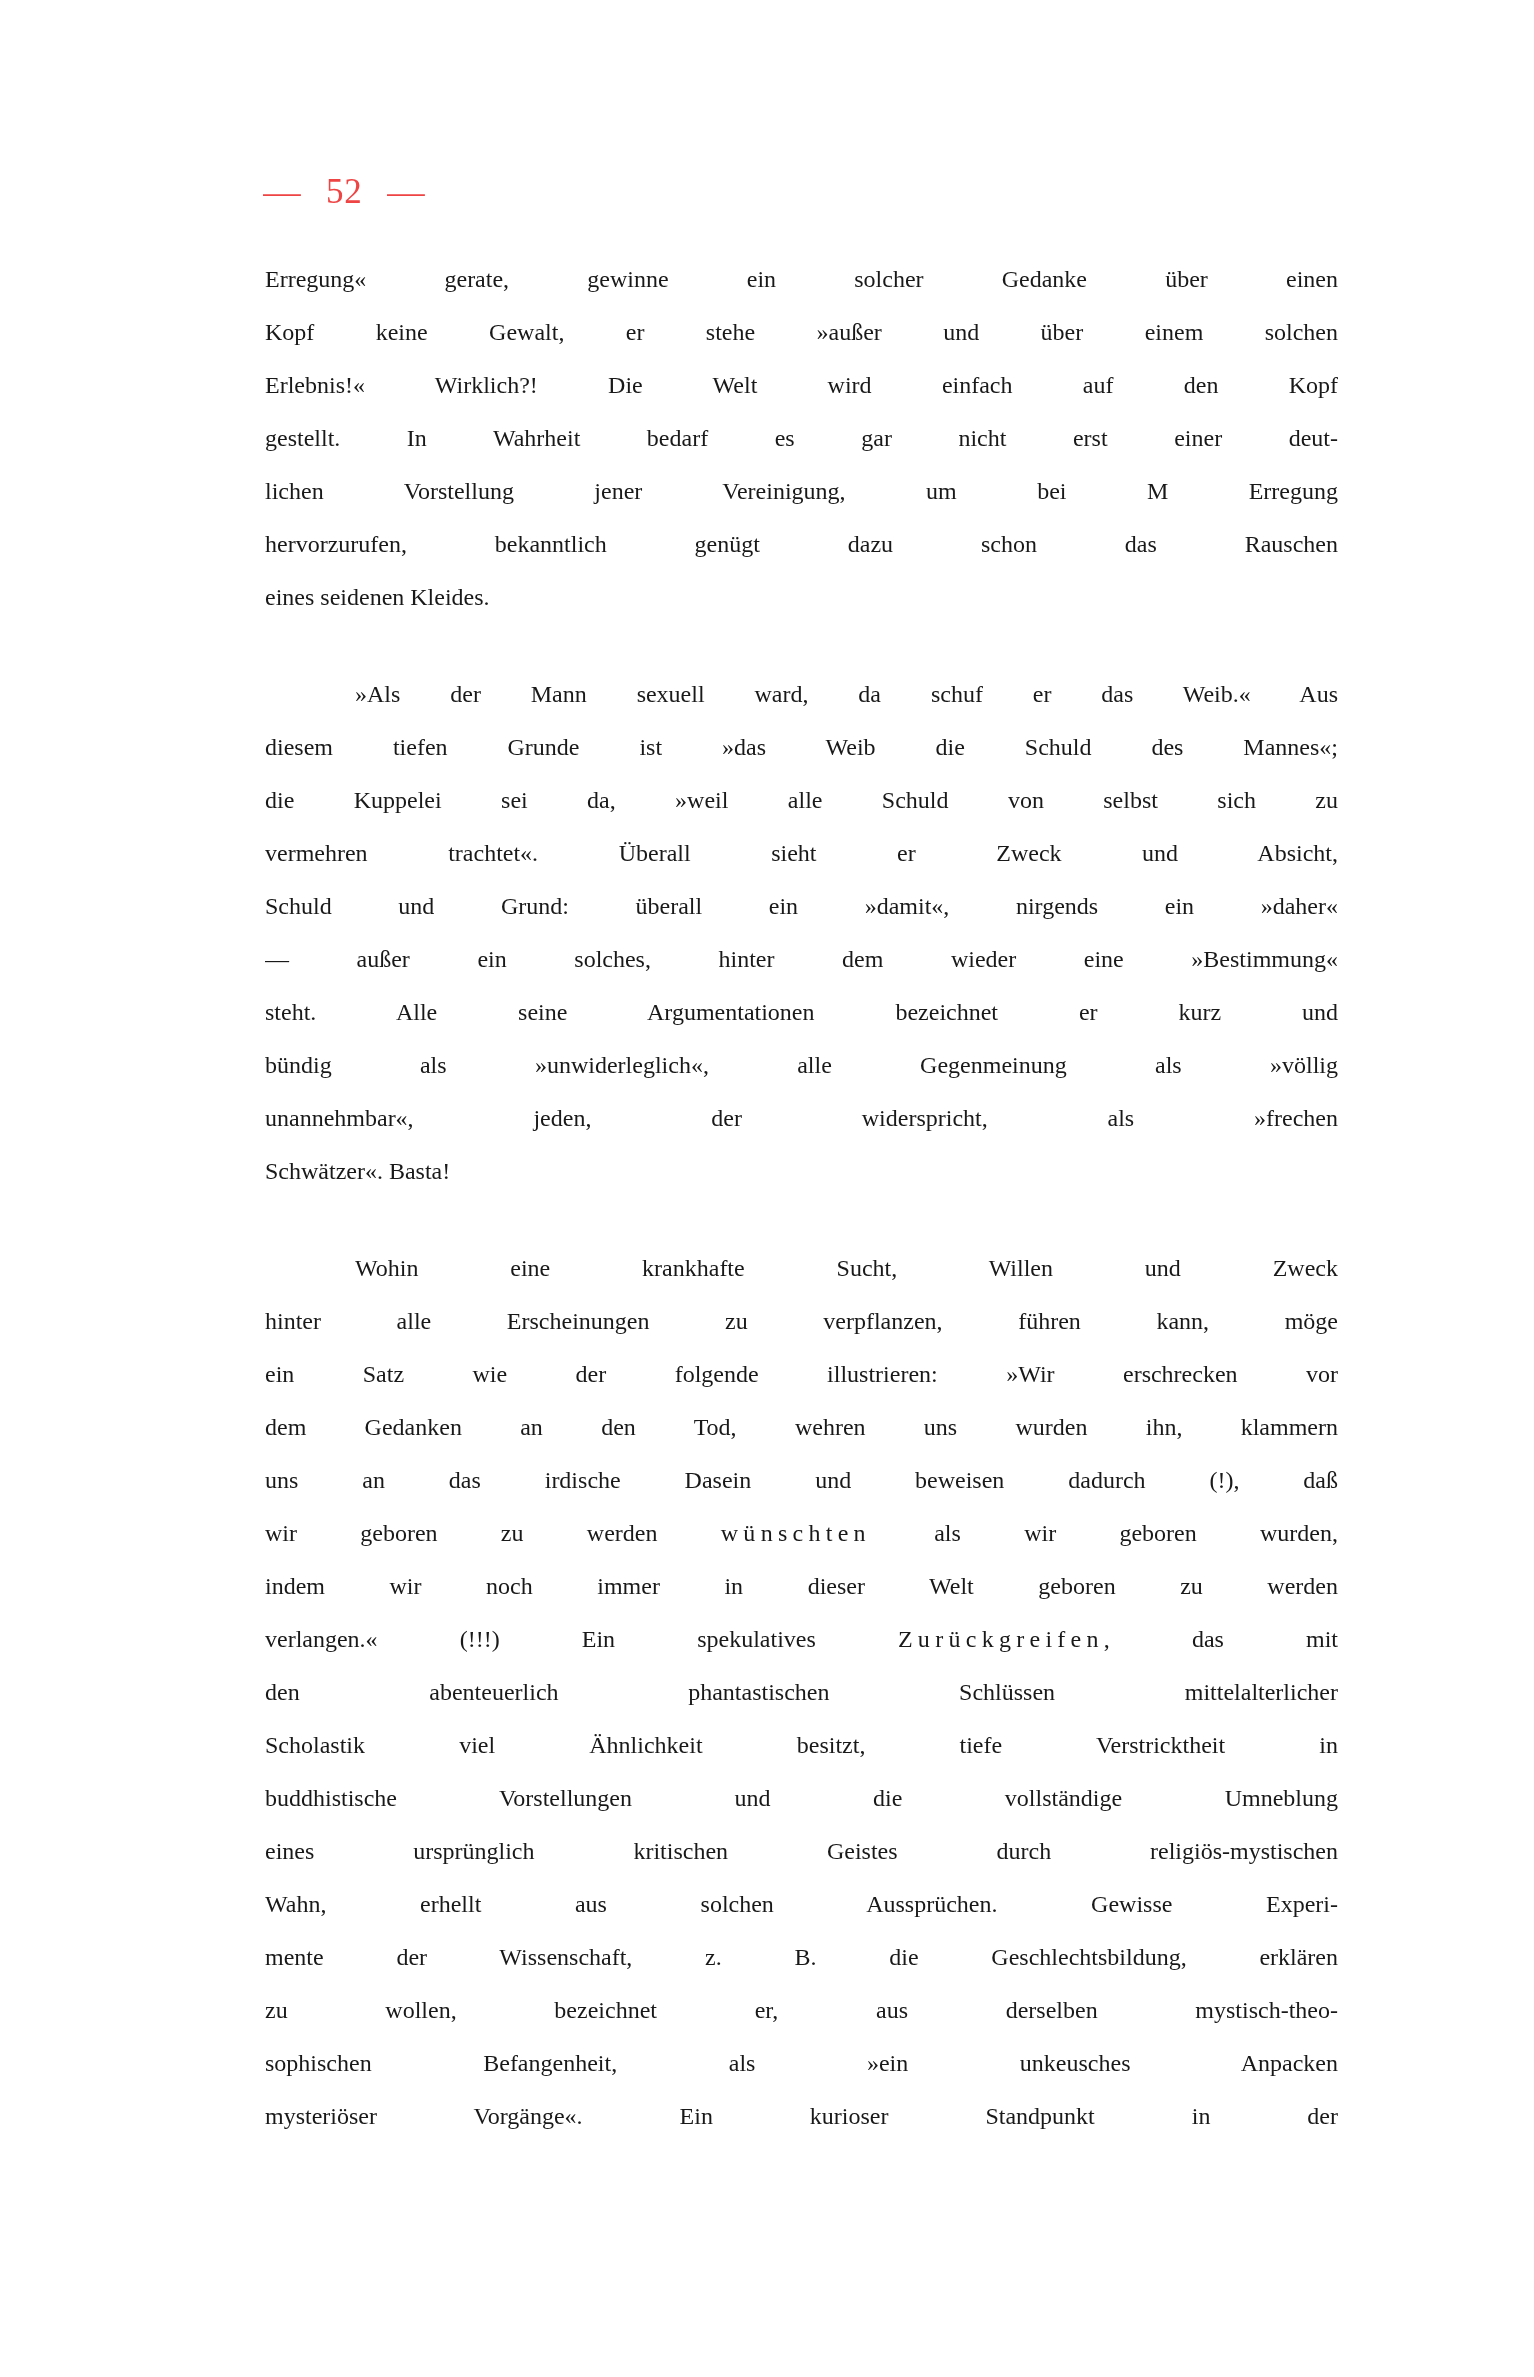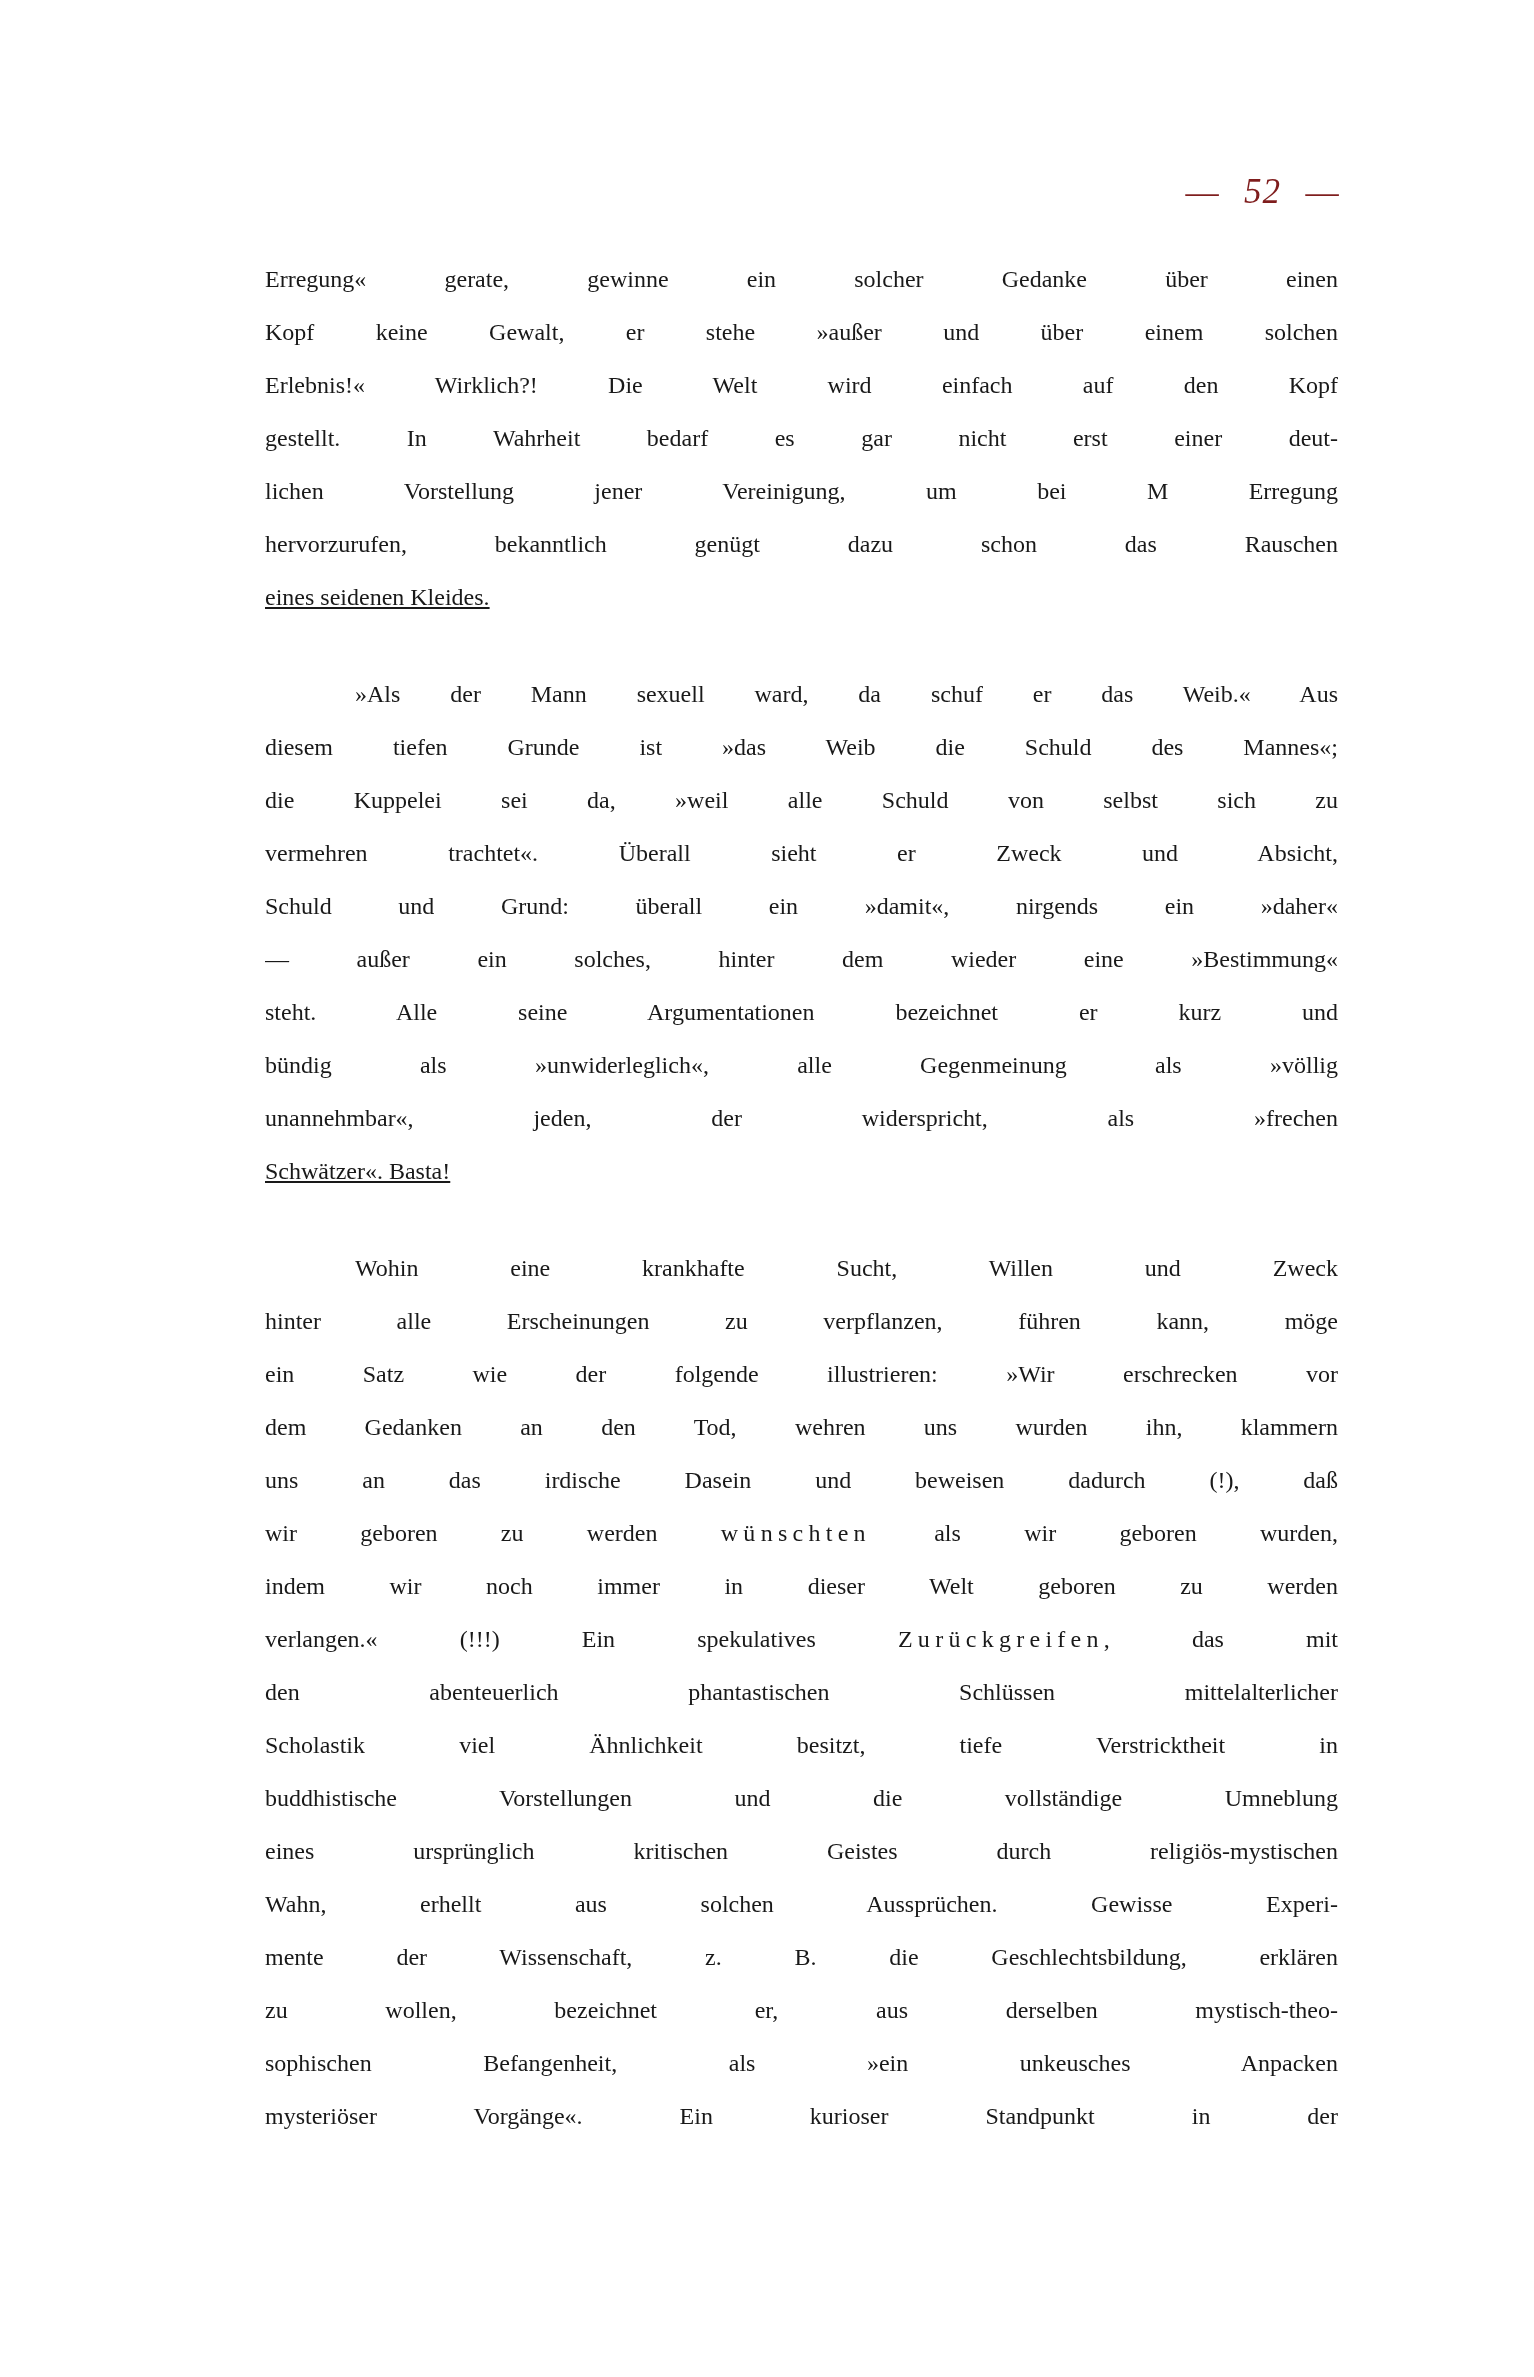--- a/index.html
+++ b/index.html
@@ -13,25 +13,24 @@
     height: 2377px;
     background: #ffffff;
     font-family: "Liberation Serif", "DejaVu Serif", serif;
     color: #191919;
   }
   .page-header {
     position: absolute;
     top: 172px;
     left: 265px;
     width: 1073px;
-    text-align: right;
+    text-align: left;
     font-size: 34px;
     letter-spacing: 0.9px;
-    color: #7f1d1d;
-    font-style: italic;
+    color: #ef4444;
   }
   .page-header .page-num {
     display: inline-block;
     margin: 0 26px;
     font-size: 35px;
   }
   .page-header .dash {
     display: inline-block;
     transform: scaleX(1.1);
   }
@@ -47,21 +46,20 @@
     height: 53px;
     white-space: nowrap; 
     text-align: justify;
     text-align-last: justify;
     white-space: normal;
     overflow: hidden;
   }
   .line.no-justify {
     text-align: right;
     text-align-last: left;
-    text-decoration: underline;
   }
   .line.indent {
     text-indent: 90px;
     margin-top: 44px;
   }
   .sperr {
     letter-spacing: 0.22em;
   }
 </style>
 </head>

